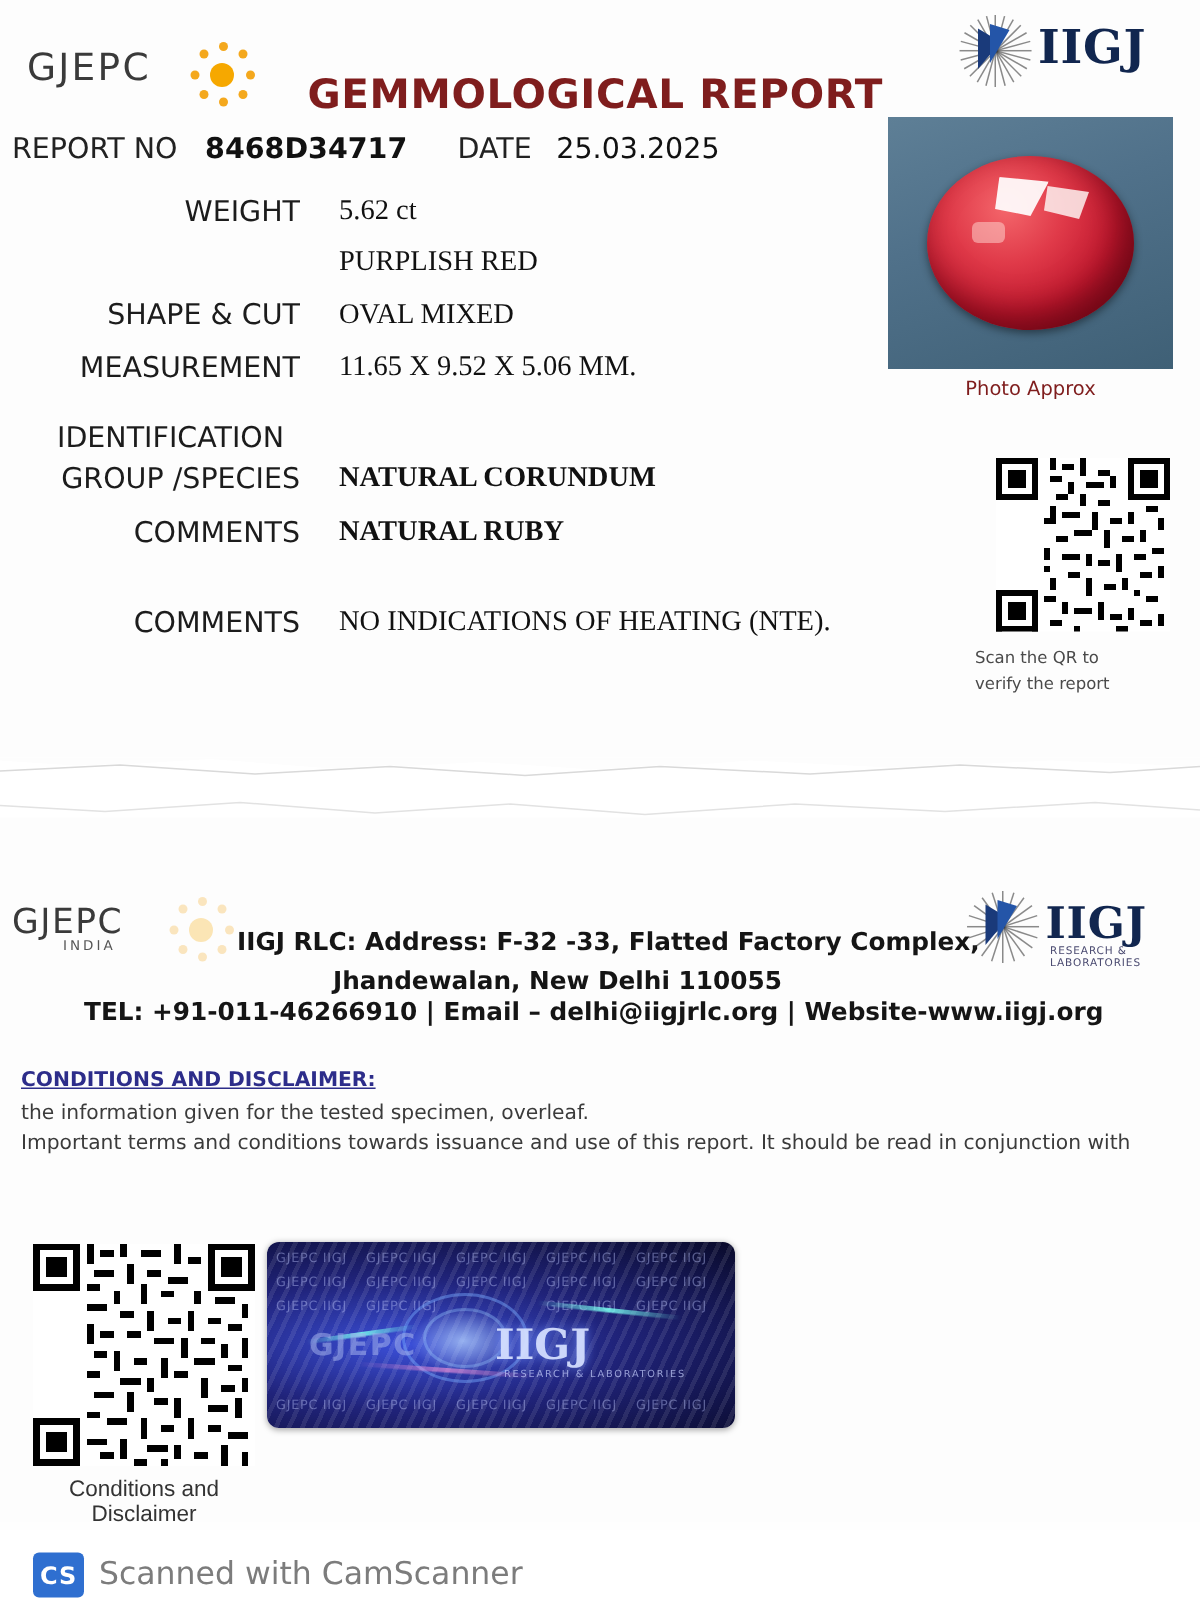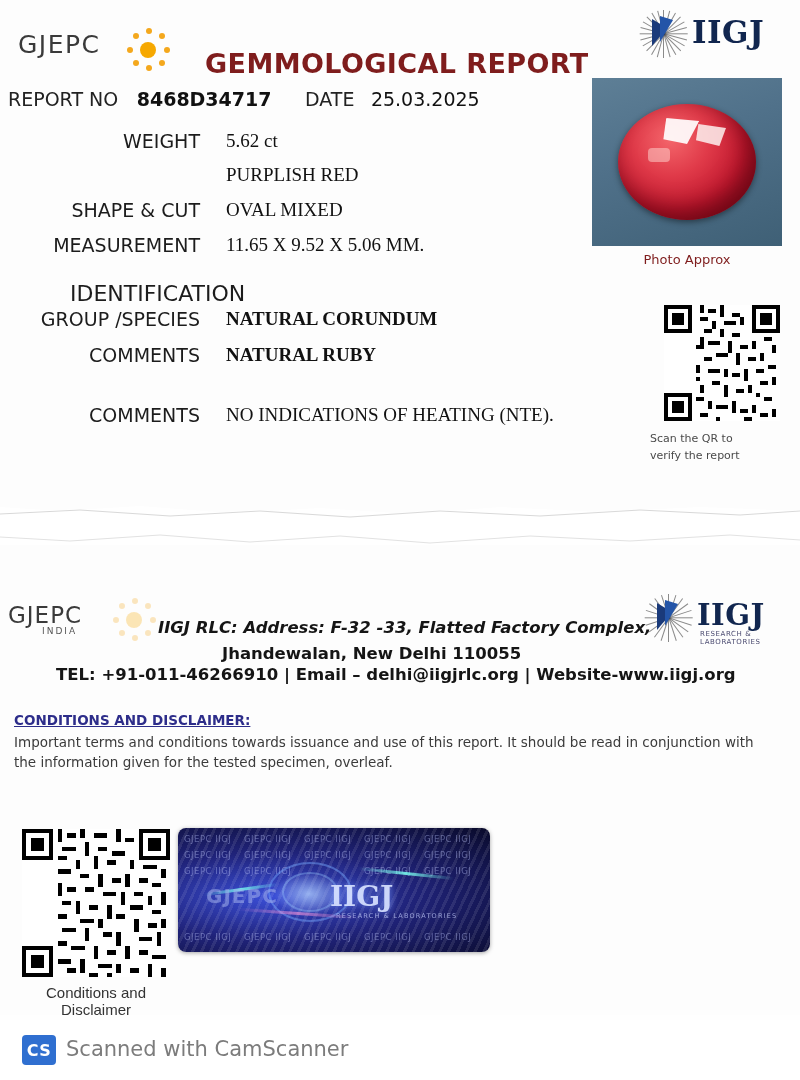--- a/index.html
+++ b/index.html
@@ -441,21 +441,21 @@
     <div class="value-col" style="top:130px;">5.62 ct</div>
 
     <div class="value-col" style="top:164px;">PURPLISH RED</div>
 
     <div class="label-col" style="left:0px; top:199px;">SHAPE &amp; CUT</div>
     <div class="value-col" style="top:199px;">OVAL MIXED</div>
 
     <div class="label-col" style="left:0px; top:234px;">MEASUREMENT</div>
     <div class="value-col" style="top:234px;">11.65 X 9.52 X 5.06 MM.</div>
 
-    <div style="position:absolute;left:38px;top:281px;font-family:'DejaVu Sans',sans-serif;font-size:22px;color:#1c1c1c;margin-left:32px;">IDENTIFICATION</div>
+    <div style="position:absolute;left:38px;top:281px;font-family:'DejaVu Sans',sans-serif;font-size:19px;color:#1c1c1c;">IDENTIFICATION</div>
 
     <div class="label-col" style="left:0px; top:308px;">GROUP /SPECIES</div>
     <div class="value-col" style="top:308px; font-weight:bold;">NATURAL CORUNDUM</div>
 
     <div class="label-col" style="left:0px; top:344px;">COMMENTS</div>
     <div class="value-col" style="top:344px; font-weight:bold;">NATURAL RUBY</div>
 
     <div class="label-col" style="left:0px; top:404px;">COMMENTS</div>
     <div class="value-col" style="top:404px;">NO INDICATIONS OF HEATING (NTE).</div>
 
@@ -568,21 +568,21 @@
       <div class="dot r" style="left:33px;top:5px;"></div>
       <div class="dot r" style="left:38px;top:19px;"></div>
       <div class="dot r" style="left:33px;top:32px;"></div>
       <div class="dot r" style="left:20px;top:37px;"></div>
       <div class="dot r" style="left:7px;top:32px;"></div>
       <div class="dot r" style="left:1px;top:19px;"></div>
       <div class="dot r" style="left:7px;top:5px;"></div>
     </div>
   </div>
 
-  <div class="addr" style="left:158px; top:618px;font-style:italic;">IIGJ RLC: Address: F-32 -33, Flatted Factory Complex,</div>
+  <div class="addr" style="left:158px; top:618px;">IIGJ RLC: Address: F-32 -33, Flatted Factory Complex,</div>
   <div class="addr" style="left:222px; top:644px;">Jhandewalan, New Delhi 110055</div>
   <div class="addr" style="left:56px; top:665px;">TEL: +91-011-46266910 | Email – delhi@iigjrlc.org | Website-www.iigj.org</div>
 
   <div class="iigj-bottom">
     <div class="iigj-burst">
       <div class="ray" style="transform:rotate(0deg)"></div>
       <div class="ray" style="transform:rotate(18deg)"></div>
       <div class="ray" style="transform:rotate(36deg)"></div>
       <div class="ray" style="transform:rotate(54deg)"></div>
       <div class="ray" style="transform:rotate(72deg)"></div>
@@ -593,22 +593,22 @@
       <div class="ray" style="transform:rotate(162deg)"></div>
       <div class="tri"></div>
       <div class="tri2"></div>
     </div>
     <div class="iigj-word" style="font-size:29px;">IIGJ</div>
     <div class="sub">RESEARCH &amp; LABORATORIES</div>
   </div>
 
   <div class="cond-title">CONDITIONS AND DISCLAIMER:</div>
   <div class="cond-body">
+    <div>the information given for the tested specimen, overleaf.</div>
     <div>Important terms and conditions towards issuance and use of this report. It should be read in conjunction with</div>
-    <div>the information given for the tested specimen, overleaf.</div>
   </div>
 
   <div class="qr-big">
     <svg width="148" height="150" viewBox="0 0 33 33" shape-rendering="crispEdges">
       <rect width="33" height="33" fill="#fff"></rect>
       <g fill="#000">
         <rect x="0" y="0" width="7" height="1"></rect>
           <rect x="0" y="6" width="7" height="1"></rect>
         <rect x="0" y="0" width="1" height="7"></rect>
           <rect x="6" y="0" width="1" height="7"></rect>

